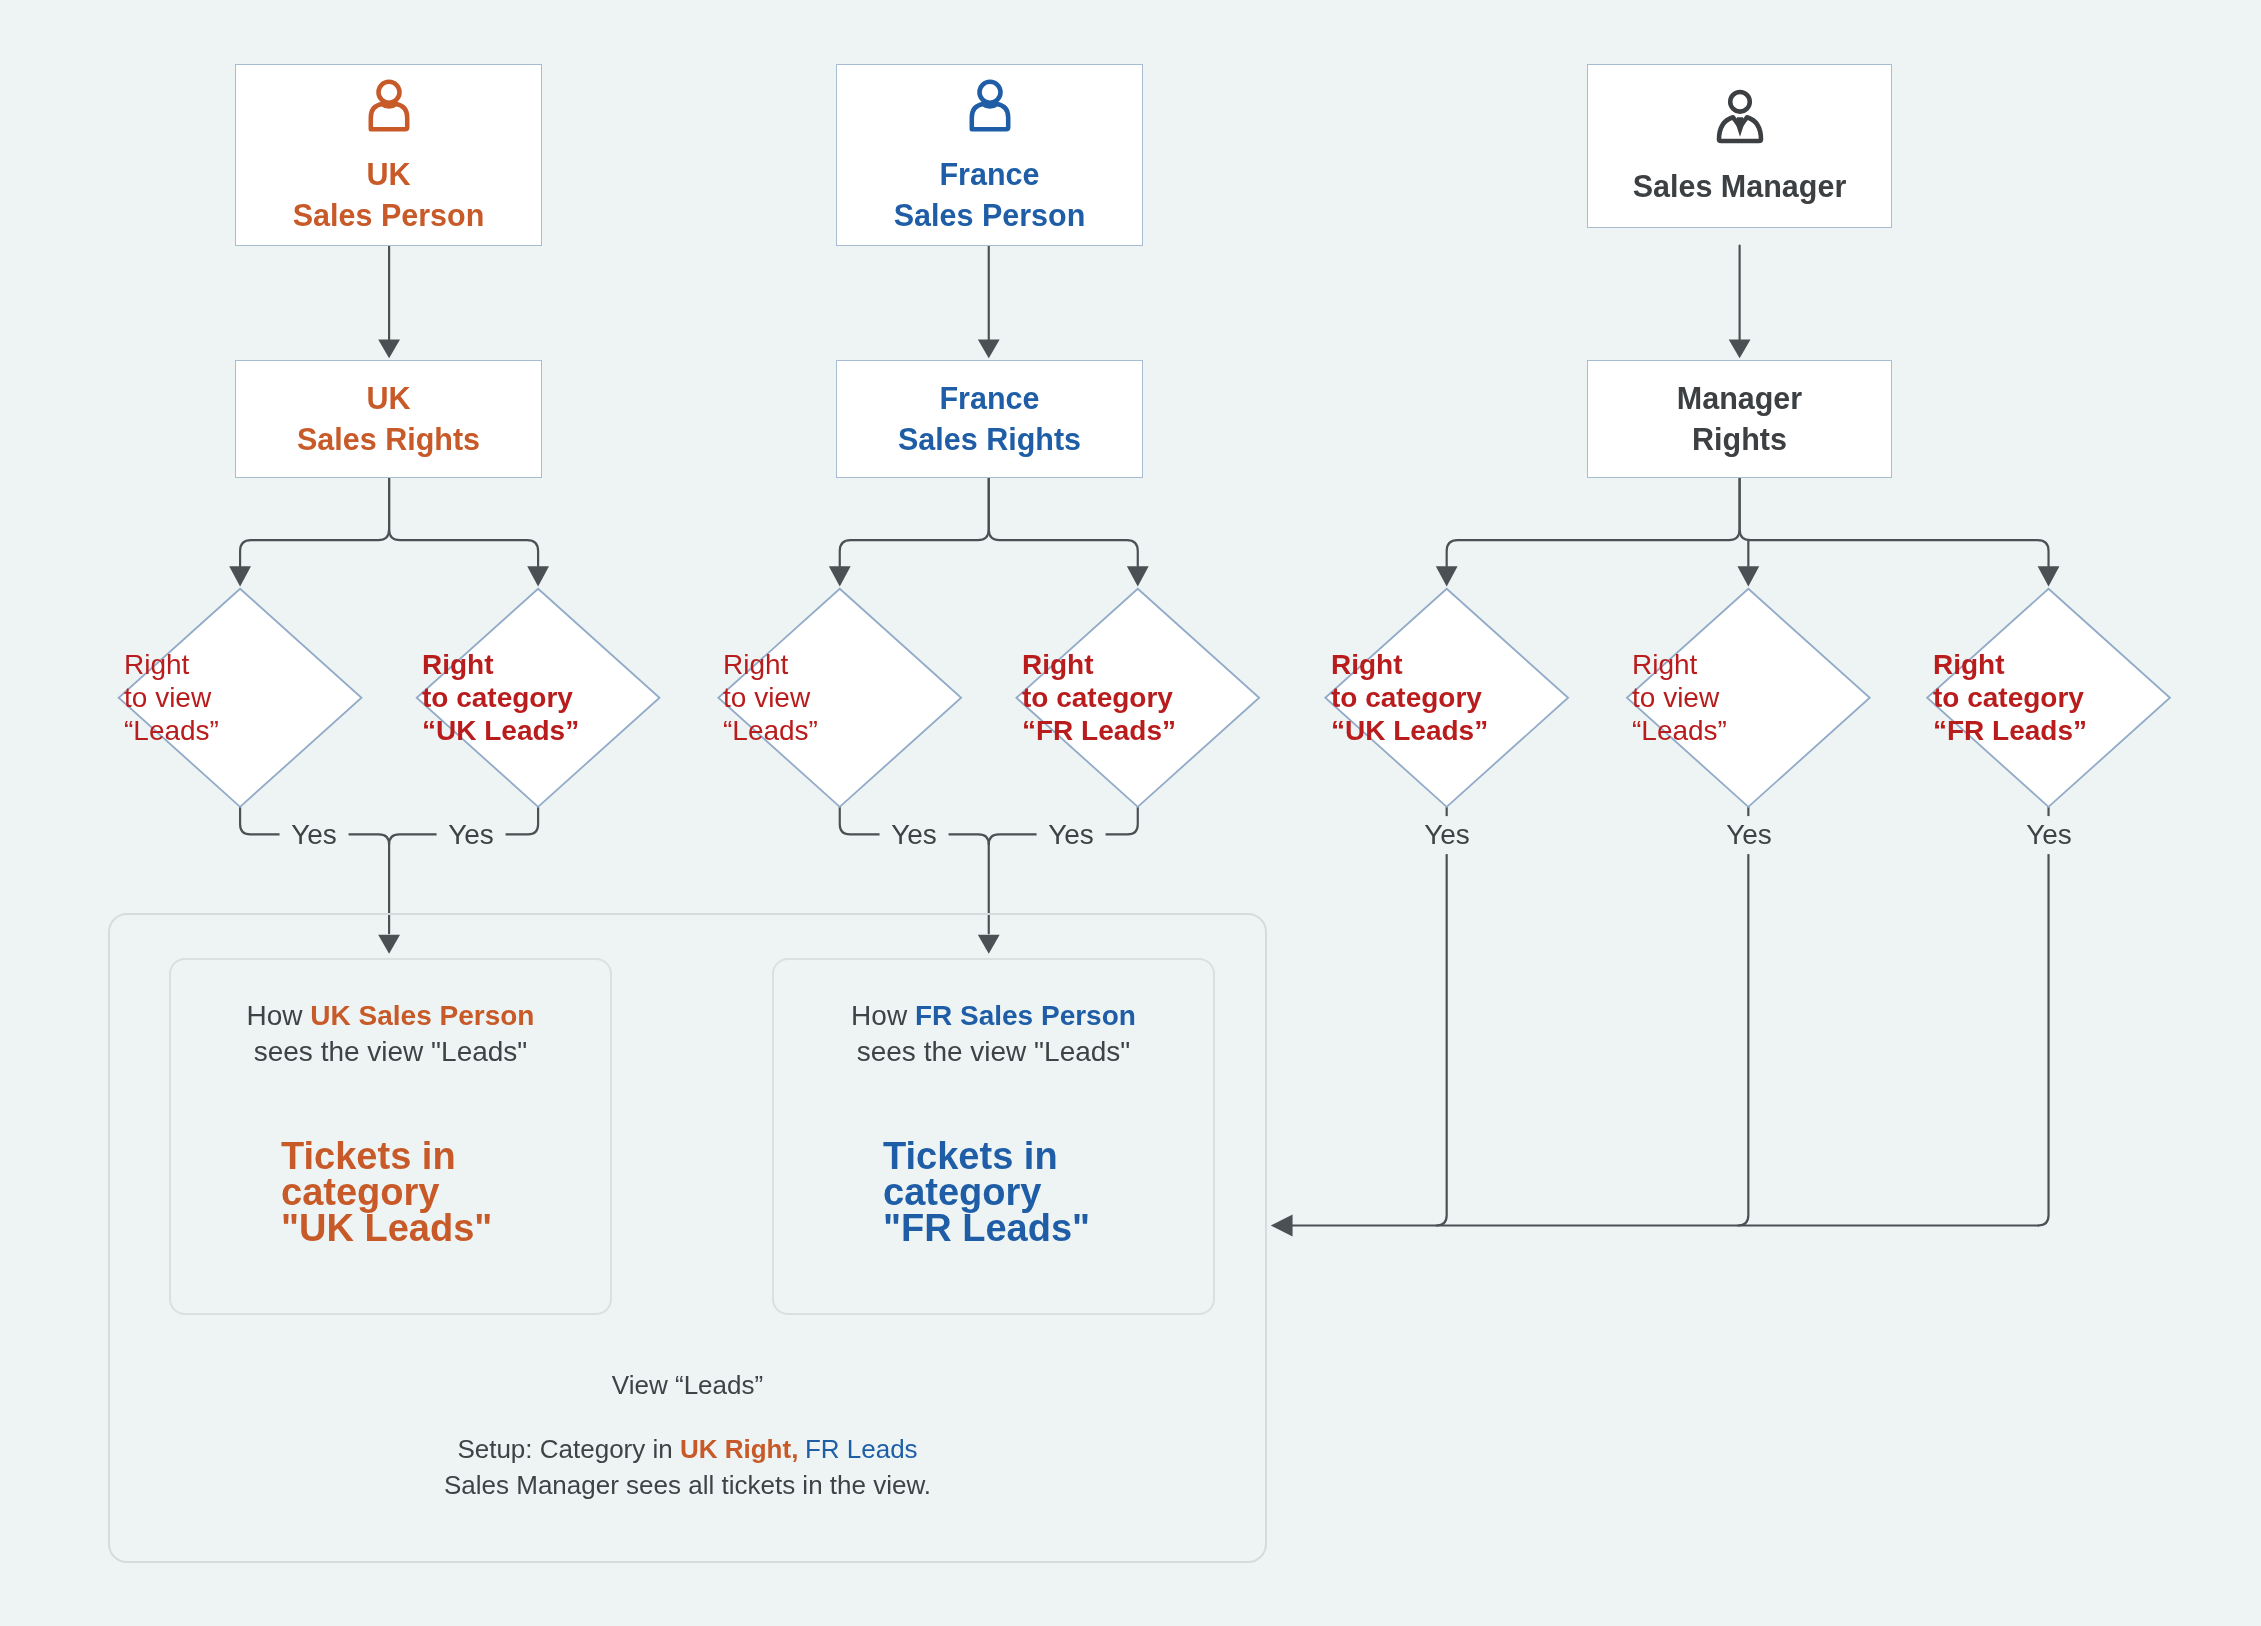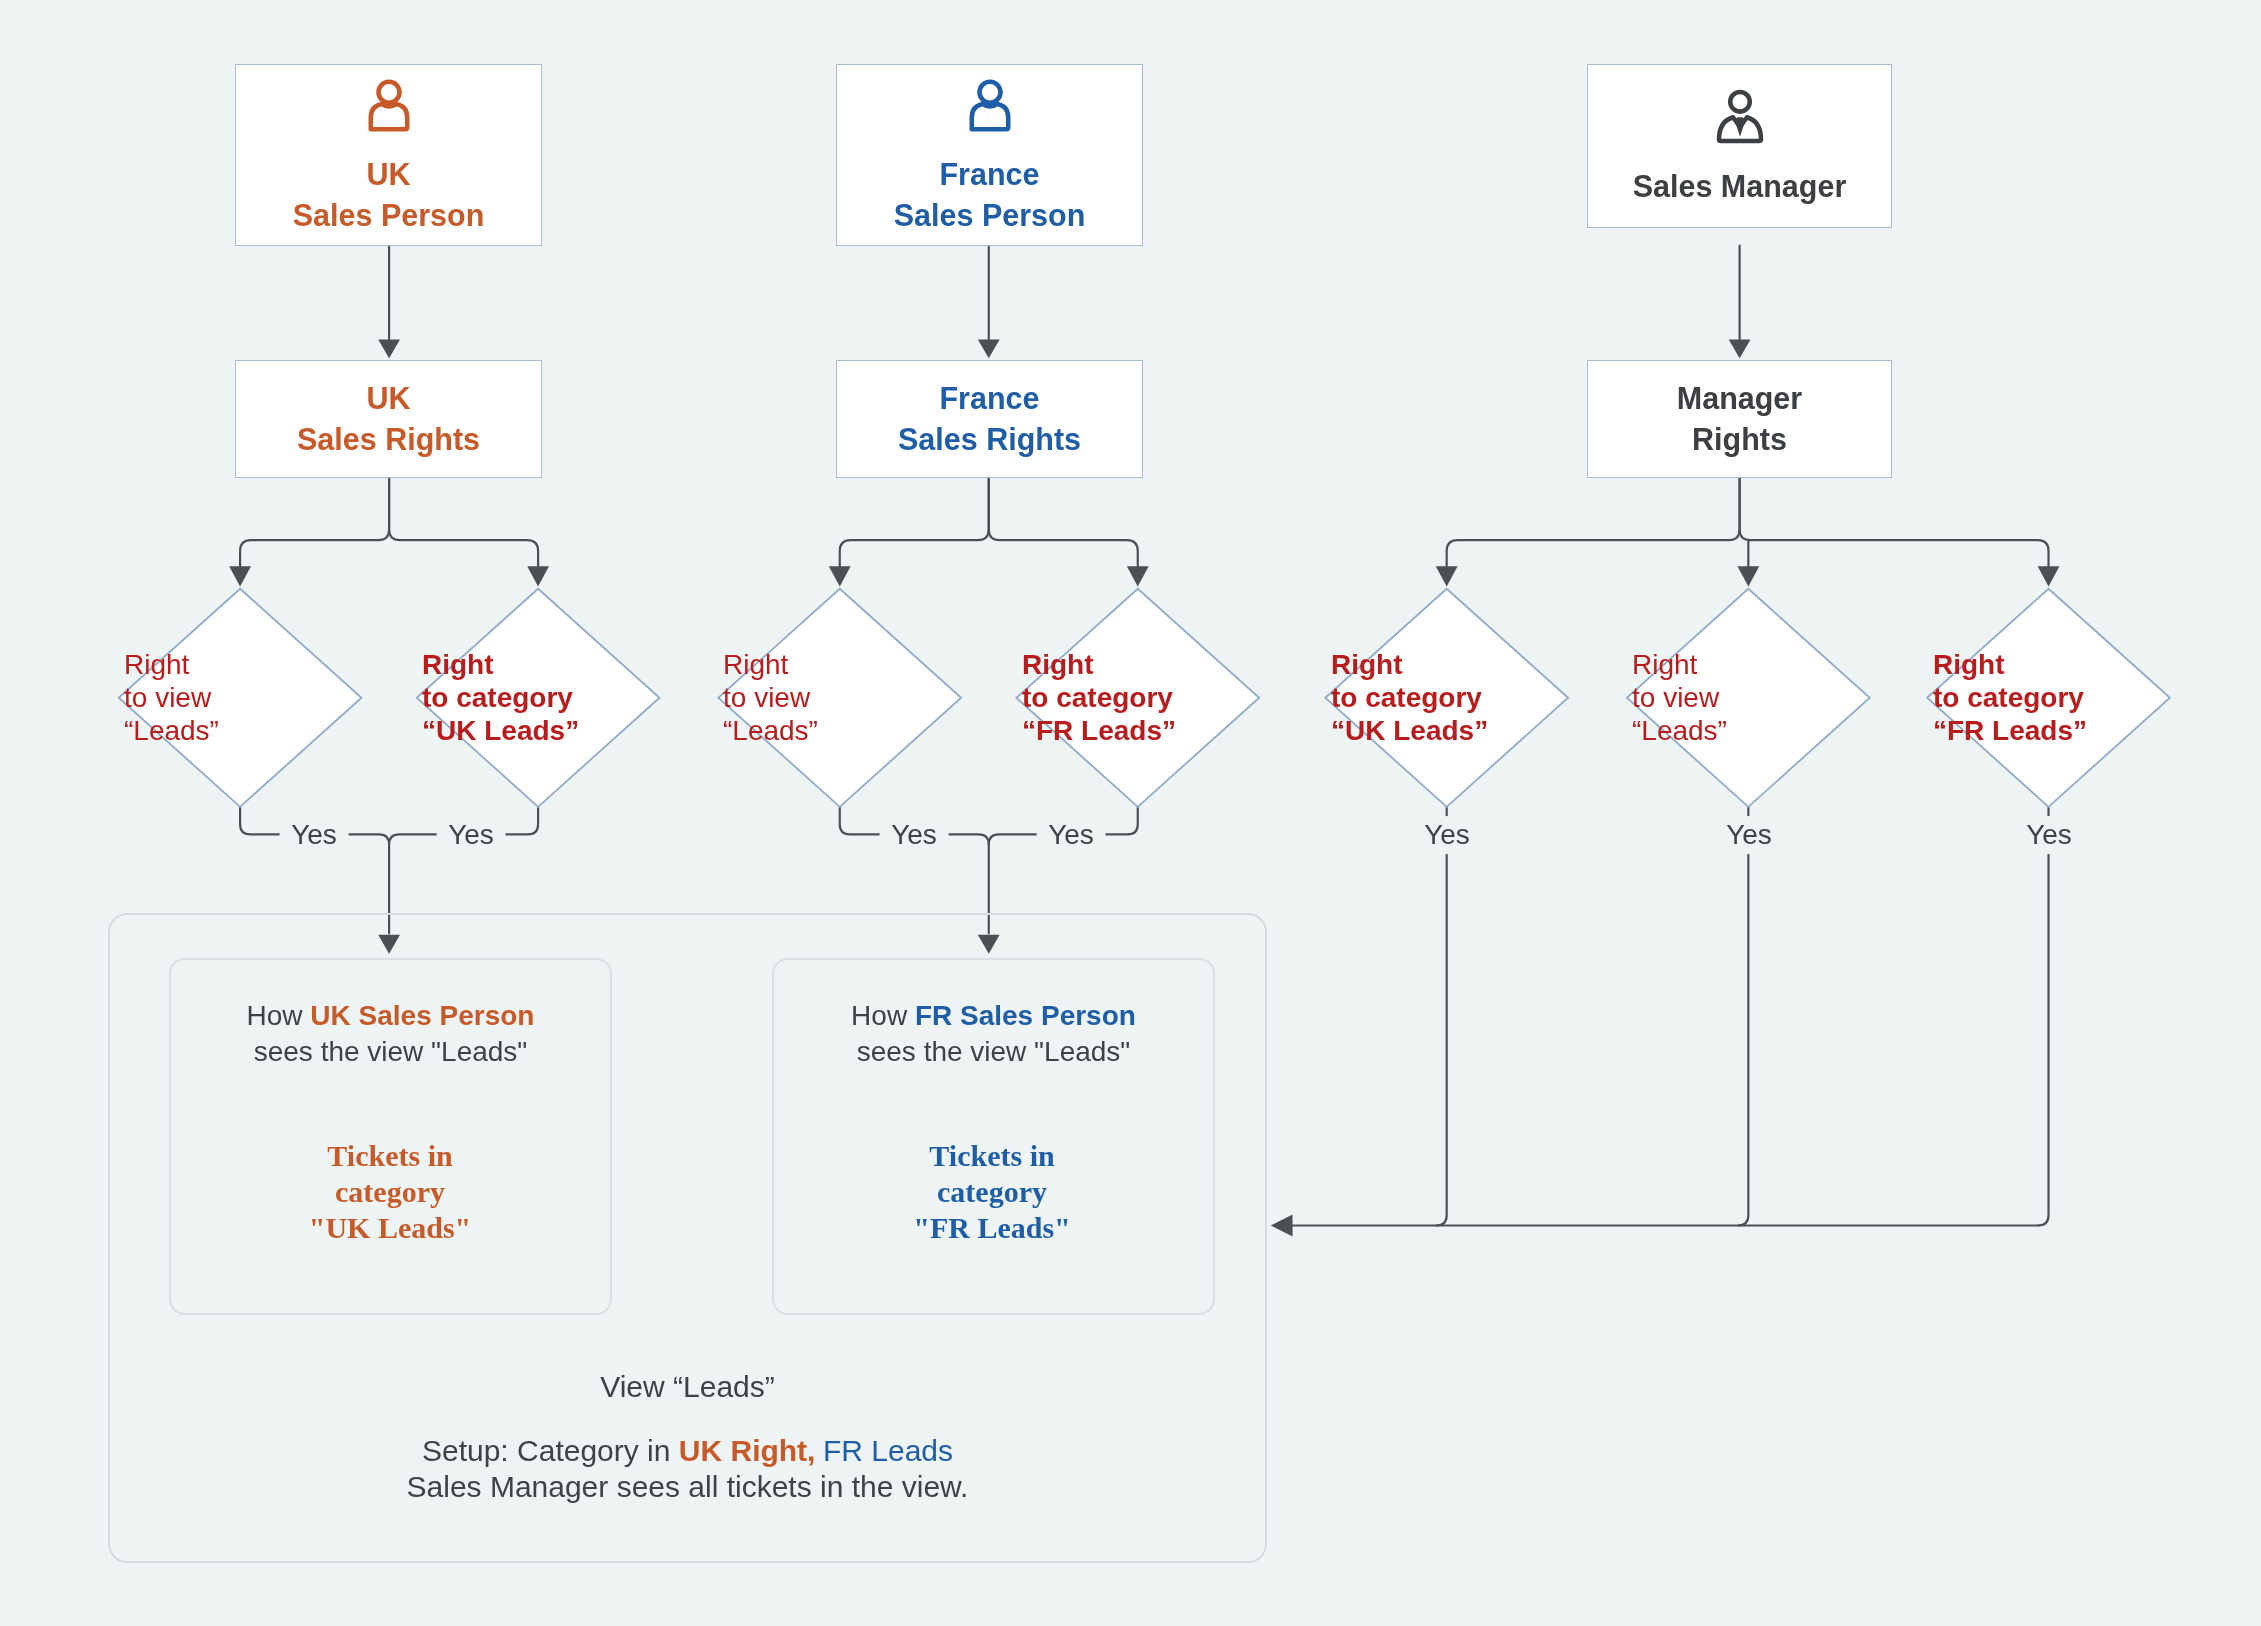--- a/index.html
+++ b/index.html
@@ -45,27 +45,27 @@
     border:2.2px solid #dadfe2;border-radius:16px;box-sizing:border-box;
     background:#edf4f3;
   }
   .view-heading{
     position:absolute;width:443px;text-align:center;
     font-size:28px;line-height:36px;color:#3f4347;
   }
   .view-heading .hl{font-weight:700;}
 
   .ticket-text{
-    position:absolute;width:218px;text-align:center;
-    font-weight:700;font-size:30px;line-height:36px;font-family:Liberation Serif, serif;
+    position:absolute;width:218px;
+    font-weight:700;font-size:38px;line-height:36px;
   }
 
   .footer-line{
     position:absolute;left:108px;width:1159px;text-align:center;
-    font-size:30px;color:#3f4347;
+    font-size:26px;color:#3f4347;
   }
   .footer-line .hl-uk{color:#c75a28;font-weight:700;margin-right:0.25em;}
   .footer-line .hl-fr{color:#1f5ea7;font-weight:400;}
 </style>
 </head>
 <body>
 
 <div id="canvas">
 
   <svg class="wires" width="2261" height="1626" viewBox="0 0 3110 2237">

